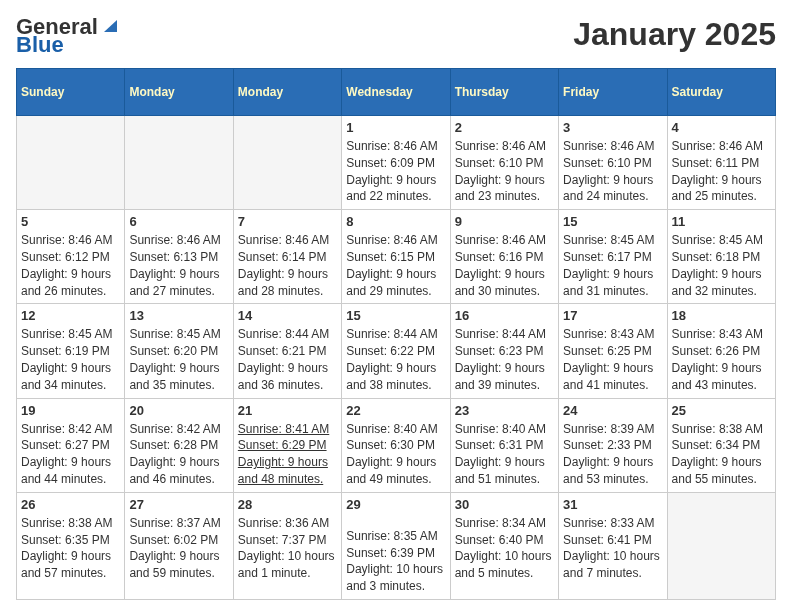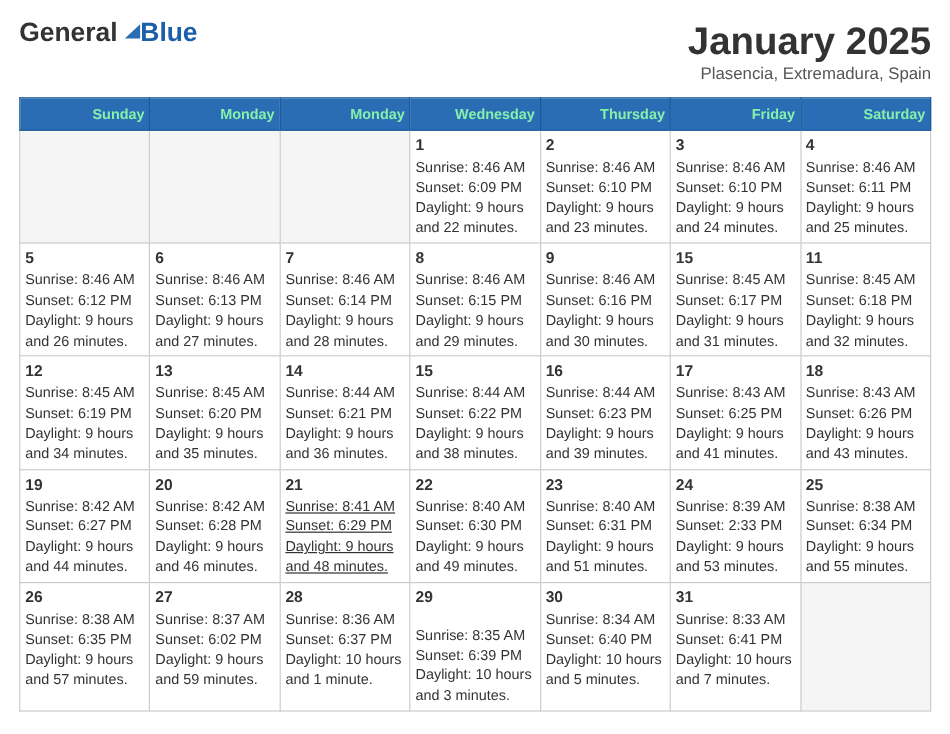--- a/index.html
+++ b/index.html
@@ -11,22 +11,22 @@
       padding: 16px;
     }
     .header {
       display: flex;
       justify-content: space-between;
       align-items: flex-start;
       margin-bottom: 12px;
     }
     .logo {
       display: flex;
-      flex-direction: row;
-      align-items: flex-end;
+      flex-direction: column;
+      align-items: flex-start;
     }
     .logo-text {
       font-size: 22px;
       font-weight: bold;
       line-height: 1;
     }
     .logo-general { color: #333; }
     .logo-blue { color: #1a5fa8; }
     .title-block {
       text-align: right;
@@ -40,25 +40,25 @@
       font-size: 14px;
       color: #555;
     }
     .calendar {
       width: 100%;
       border-collapse: collapse;
       font-size: 11px;
     }
     .calendar th {
       background: #2a6db5;
-      color: #86efac;
-      padding: 6px 4px;
+      color: #fef9c3;
+      padding: 16px 4px;
       font-size: 12px;
       font-weight: bold;
-      text-align: right;
+      text-align: left;
       border: 1px solid #1a5a9a;
     }
     .calendar td {
       border: 1px solid #ccc;
       vertical-align: top;
       padding: 4px;
       width: 108px;
       min-height: 80px;
       background: #fff;
     }
@@ -85,21 +85,20 @@
     <div style="display:flex;align-items:center;">
       <span class="logo-text logo-general">General</span>
       <svg width="18" height="18" viewBox="0 0 18 18" style="margin-left:1px;margin-top:-4px;">
         <polygon points="5,16 18,4 18,16" fill="#2a6db5"></polygon>
       </svg>
     </div>
     <span class="logo-text logo-blue" style="margin-top:-4px;">Blue</span>
   </div>
   <div class="title-block">
     <div class="month-title">January 2025</div>
-    <div class="location">Plasencia, Extremadura, Spain</div>
   </div>
 </div>
 
 <table class="calendar">
   <thead>
     <tr>
     <th>Sunday</th>
         <th>Monday</th>
         <th>Monday</th>
         <th>Wednesday</th>
@@ -306,21 +305,21 @@
         <td>
           <div class="day-number">27</div>
           <div class="day-info" style="white-space: pre-line;">Sunrise: 8:37 AM
 Sunset: 6:02 PM
 Daylight: 9 hours
 and 59 minutes.</div>
         </td>
         <td>
           <div class="day-number">28</div>
           <div class="day-info" style="white-space: pre-line;">Sunrise: 8:36 AM
-Sunset: 6:37 PM
+Sunset: 7:37 PM
 Daylight: 10 hours
 and 1 minute.</div>
         </td>
         <td>
           <div class="day-number">29</div>
           <div class="day-info" style="white-space: pre-line; margin-top: 16px;">Sunrise: 8:35 AM
 Sunset: 6:39 PM
 Daylight: 10 hours
 and 3 minutes.</div>
         </td>

